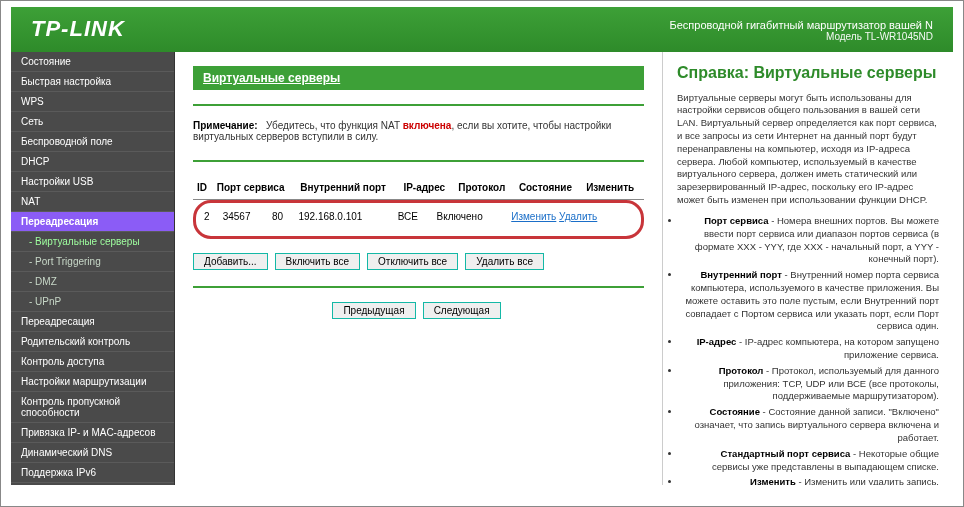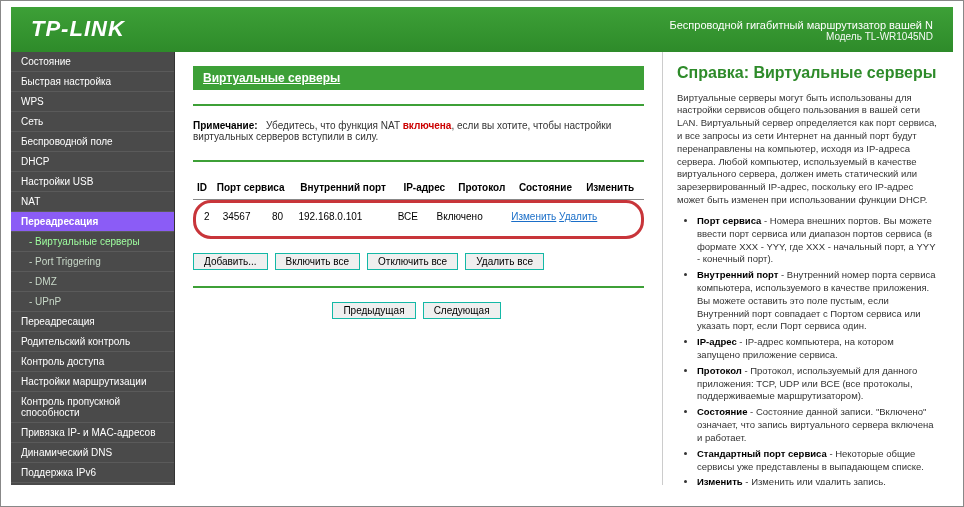--- a/index.html
+++ b/index.html
@@ -24,21 +24,21 @@
 table { width: 100%; border-collapse: collapse; font-size: 10px; }
 th { text-align: left; padding: 6px 4px; font-weight: bold; border-bottom: 1px solid #888; }
 td { padding: 6px 4px; }
 .tlnk { color: #1a6ec8; text-decoration: underline; cursor: pointer; }
 .btnrow { margin-bottom: 16px; }
 .btn { font-size: 10px; padding: 2px 10px; margin-right: 4px; background: #efefef; border: 1px solid #14b8a6; cursor: pointer; }
 .pager { text-align: center; }
 .help { width: 290px; padding: 10px 14px; font-size: 9.5px; color: #333; overflow-y: auto; line-height: 1.35; }
 .help h3 { font-size: 16px; color: #2e8b2a; margin-bottom: 8px; }
 .help p { margin-bottom: 8px; }
-.help ul, .help ol { margin-left: 20px; margin-bottom: 8px; }
+.help ul, .help ol { margin-left: 4px; margin-bottom: 8px; text-align: right; }
 .help li { margin-bottom: 3px; }
 .help b { color: #000; }
 hr.g { border: none; border-top: 2px solid #3da037; margin: 6px 0 14px 0; }
 </style>
 </head>
 <body>
 
 <div class="outer">
 <div class="header">
   <div class="logo">TP-LINK</div>

